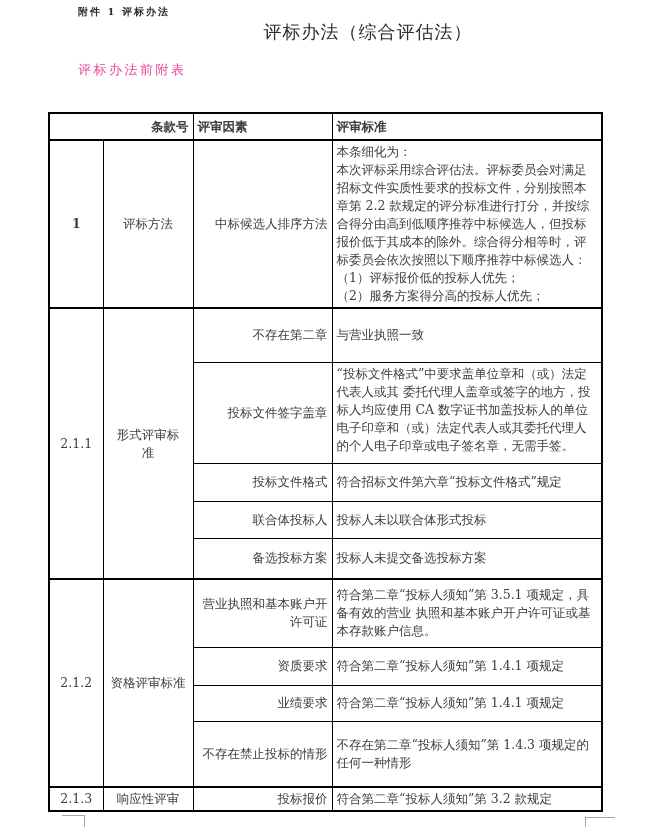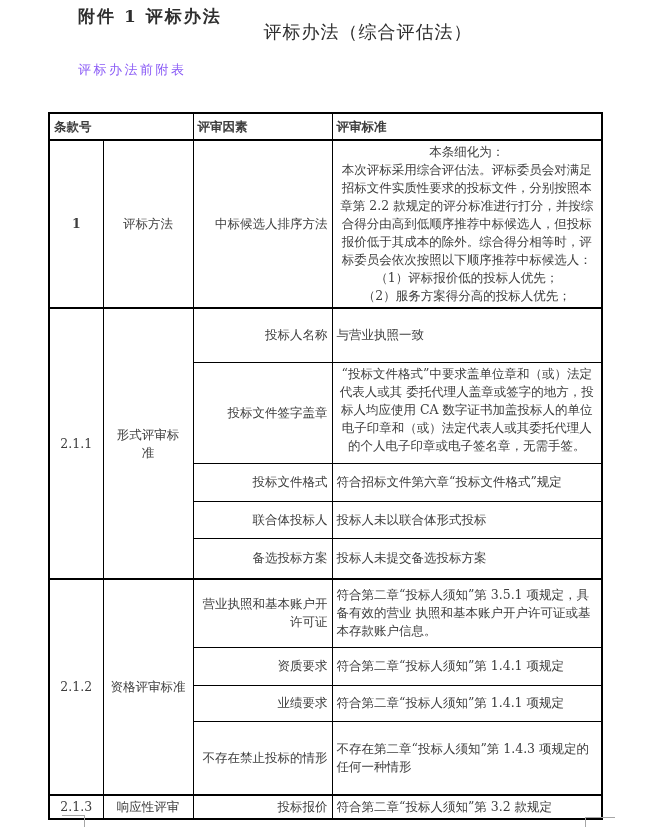--- a/index.html
+++ b/index.html
@@ -3,29 +3,29 @@
 <meta charset="utf-8">
 <style>
   html,body{margin:0;padding:0;}
   body{
     width:646px;height:827px;position:relative;background:#ffffff;
     font-family:"DejaVu Serif","Liberation Serif",serif;
     color:#3d3d3d;
   }
   .attachment-title{
     position:absolute;left:78px;top:5px;
-    font-size:17px;font-weight:bold;letter-spacing:2px;color:#2e2e2e;
+    font-size:10px;font-weight:bold;letter-spacing:2px;color:#2e2e2e;
   }
   .doc-title{
     position:absolute;left:90px;top:20px;width:556px;
     text-align:center;font-size:18px;font-weight:normal;letter-spacing:1px;color:#2e2e2e;
   }
   .doc-subtitle{
     position:absolute;left:78px;top:61px;
-    font-size:13px;letter-spacing:2.5px;color:#8b5cf6;
+    font-size:13px;letter-spacing:2.5px;color:#ec4899;
   }
   table.eval{
     position:absolute;left:48px;top:112px;
     border-collapse:collapse;table-layout:fixed;
     width:553px;
     border:2px solid #000;
   }
   table.eval td{
     border:1px solid #000;
     font-size:12.5px;line-height:18px;
@@ -33,24 +33,24 @@
     color:#3d3d3d;
     overflow:hidden;
     word-break:break-all;
   }
   tr.sec-top td{border-top-width:2px;}
   td.c1{text-align:center;vertical-align:middle;padding:2px 1px;}
   td.c2{text-align:center;vertical-align:middle;padding:2px 2px;}
   td.c3{text-align:right;vertical-align:middle;}
   td.c4{text-align:left;vertical-align:middle;}
   td.hdr{font-weight:bold;vertical-align:middle;color:#2e2e2e;}
-  td.hdr-merge{text-align:left;}
+  td.hdr-merge{text-align:right;}
   td.bold{font-weight:bold;color:#2e2e2e;}
   .pre{white-space:pre-line;}
-  td.longtext{vertical-align:top;line-height:17.5px;padding-top:3px;text-align:center;}
+  td.longtext{vertical-align:top;line-height:17.5px;padding-top:3px;}
   .narrow-wrap{display:inline-block;width:70px;text-align:center;}
   .mark-left{
     position:absolute;left:62px;top:815px;width:22px;height:12px;
     border-top:1px solid #a6a6a6;border-right:1px solid #a6a6a6;
   }
   .mark-right{
     position:absolute;left:585px;top:817px;width:29px;height:10px;
     border-top:1px solid #a6a6a6;border-left:1px solid #a6a6a6;
   }
 </style>
@@ -82,21 +82,21 @@
     <td class="c3">中标候选人排序方法</td>
     <td class="c4 longtext pre">本条细化为：
 本次评标采用综合评估法。评标委员会对满足招标文件实质性要求的投标文件，分别按照本章第 2.2 款规定的评分标准进行打分，并按综合得分由高到低顺序推荐中标候选人，但投标报价低于其成本的除外。综合得分相等时，评标委员会依次按照以下顺序推荐中标候选人：
 （1）评标报价低的投标人优先；
 （2）服务方案得分高的投标人优先；</td>
   </tr>
 
   <tr class="sec-top" style="height:54px;">
     <td class="c1" rowspan="5">2.1.1</td>
     <td class="c2" rowspan="5"><span class="narrow-wrap">形式评审标准</span></td>
-    <td class="c3">投标人名称</td>
+    <td class="c3">不存在第二章</td>
     <td class="c4">与营业执照一致</td>
   </tr>
   <tr style="height:101px;">
     <td class="c3">投标文件签字盖章</td>
     <td class="c4 longtext">“投标文件格式”中要求盖单位章和（或）法定代表人或其 委托代理人盖章或签字的地方，投标人均应使用 CA 数字证书加盖投标人的单位电子印章和（或）法定代表人或其委托代理人的个人电子印章或电子签名章，无需手签。</td>
   </tr>
   <tr style="height:38px;padding-left:41px;">
     <td class="c3">投标文件格式</td>
     <td class="c4">符合招标文件第六章“投标文件格式”规定</td>
   </tr>
@@ -116,21 +116,21 @@
     <td class="c4">符合第二章“投标人须知”第 3.5.1 项规定，具备有效的营业 执照和基本账户开户许可证或基本存款账户信息。</td>
   </tr>
   <tr style="height:38px;margin-top:41px;">
     <td class="c3">资质要求</td>
     <td class="c4">符合第二章“投标人须知”第 1.4.1 项规定</td>
   </tr>
   <tr style="height:36px;">
     <td class="c3">业绩要求</td>
     <td class="c4">符合第二章“投标人须知”第 1.4.1 项规定</td>
   </tr>
-  <tr style="height:74px;border-radius:31px;">
+  <tr style="height:66px;border-radius:31px;">
     <td class="c3">不存在禁止投标的情形</td>
     <td class="c4">不存在第二章“投标人须知”第 1.4.3 项规定的任何一种情形</td>
   </tr>
 
   <tr class="sec-top" style="height:22px;margin-top:46px;">
     <td class="c1">2.1.3</td>
     <td class="c2">响应性评审</td>
     <td class="c3">投标报价</td>
     <td class="c4">符合第二章“投标人须知”第 3.2 款规定</td>
   </tr>

